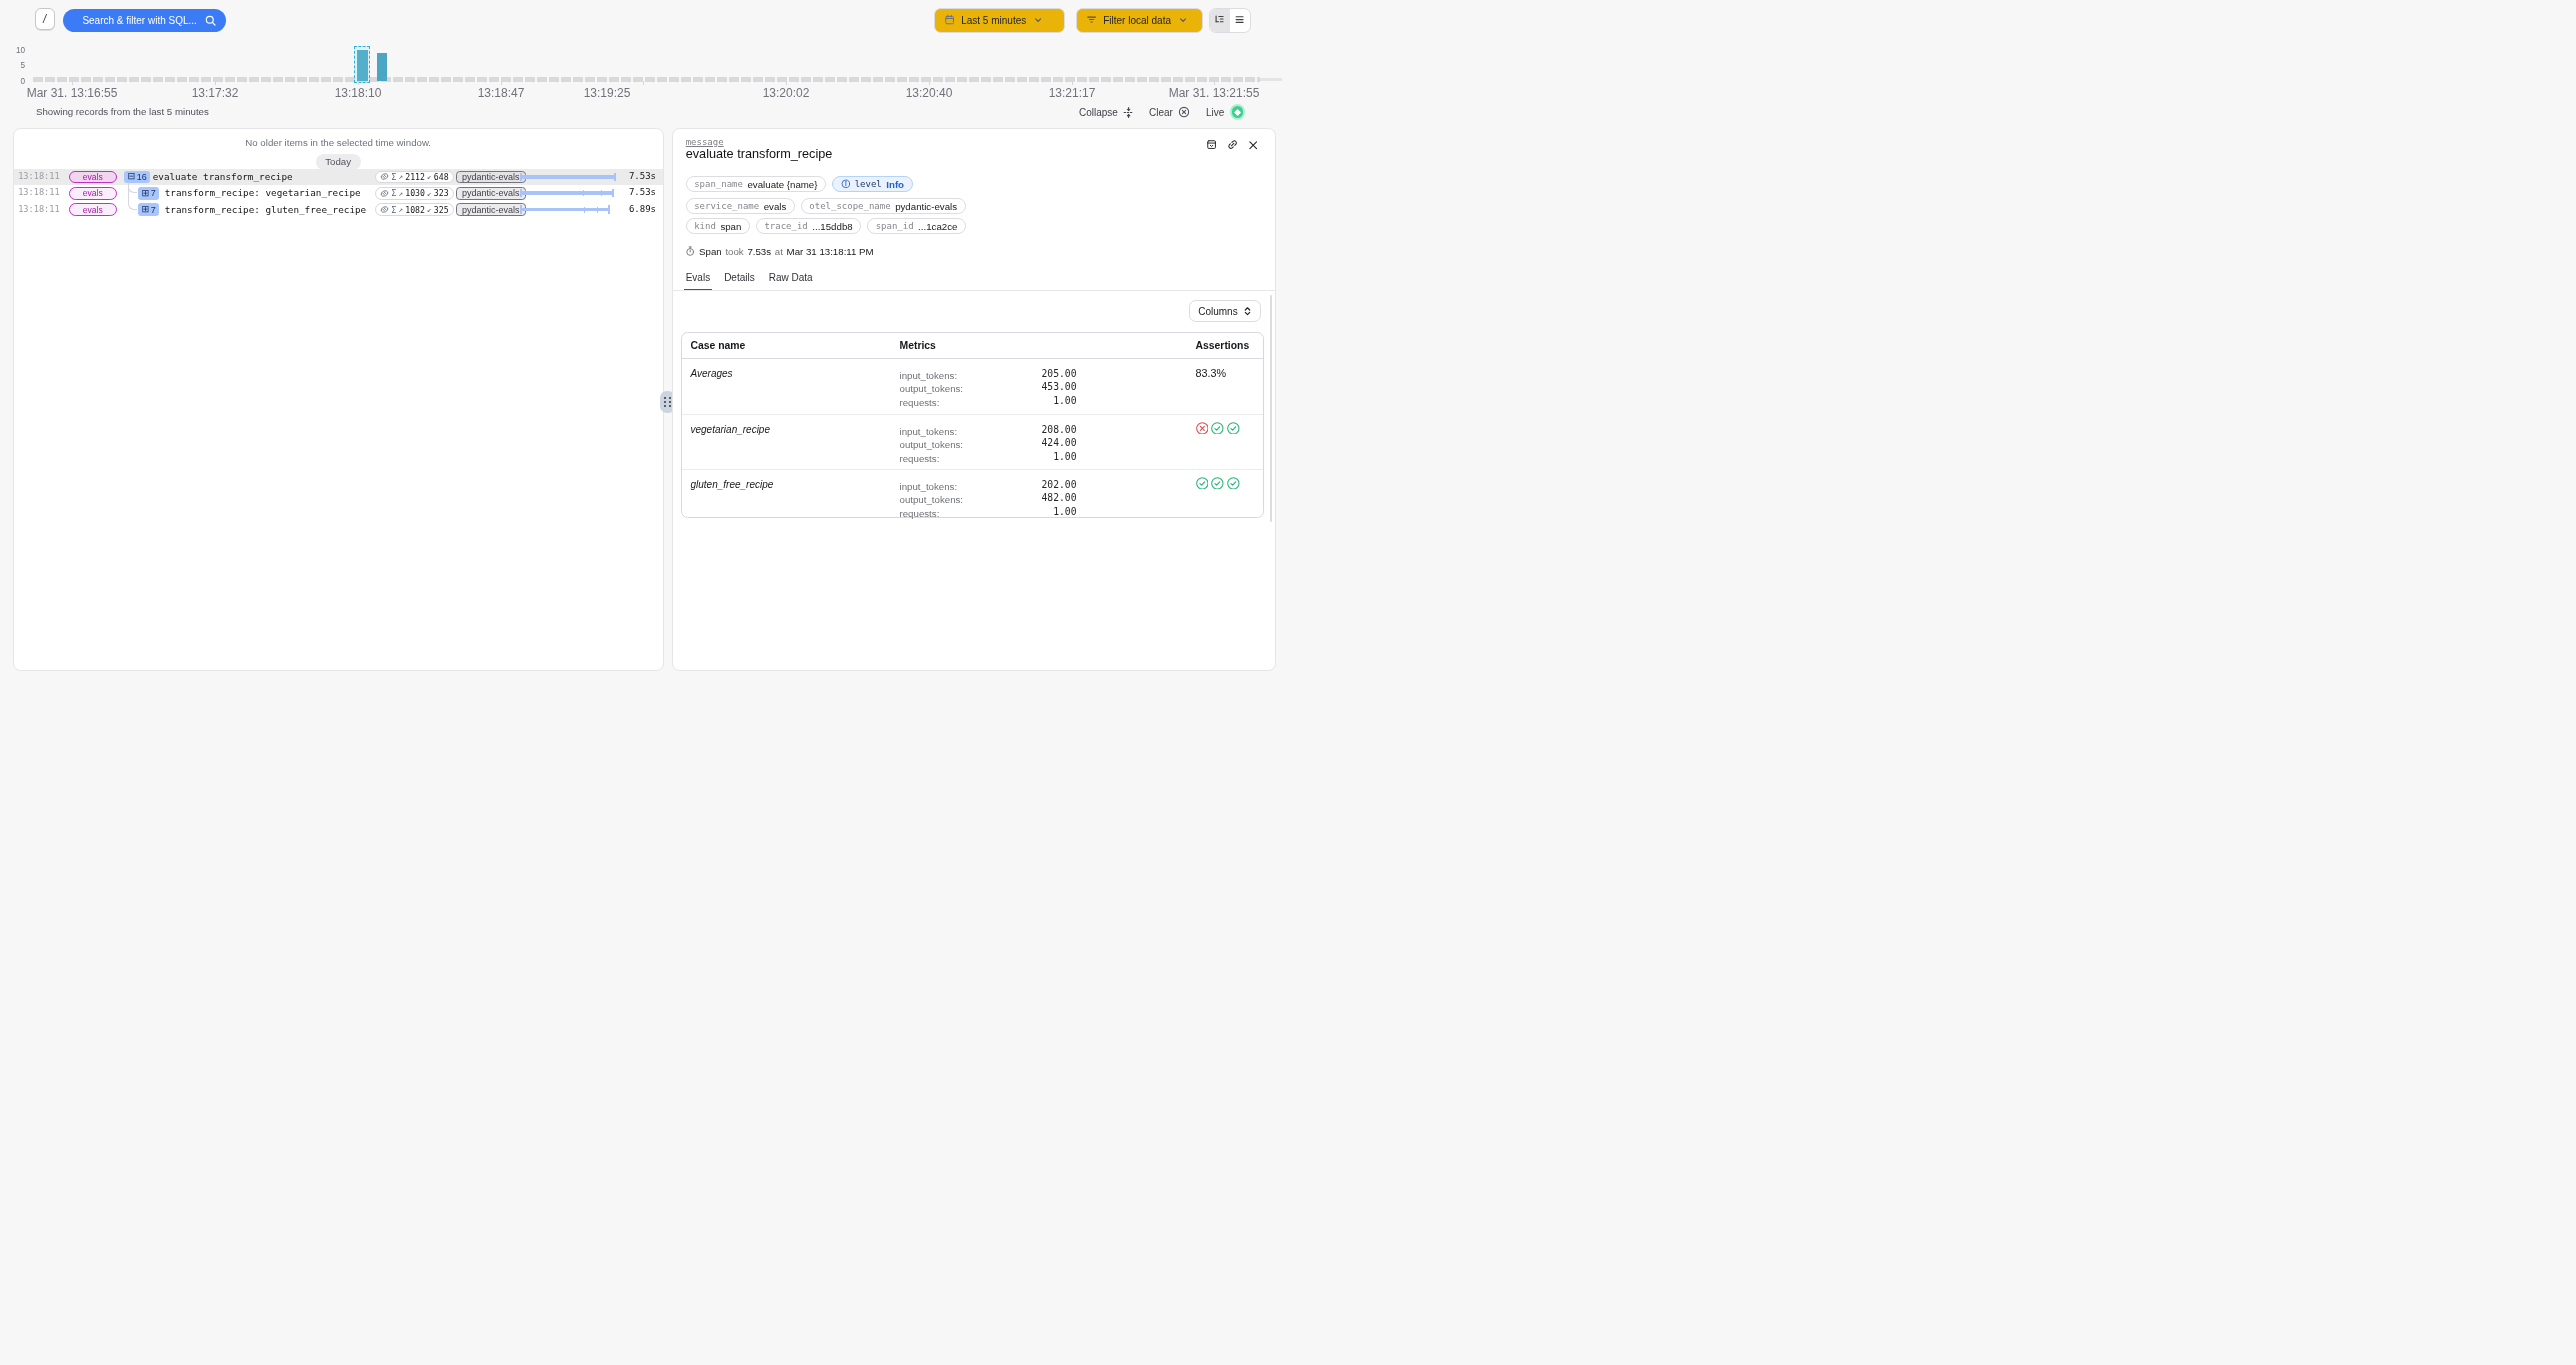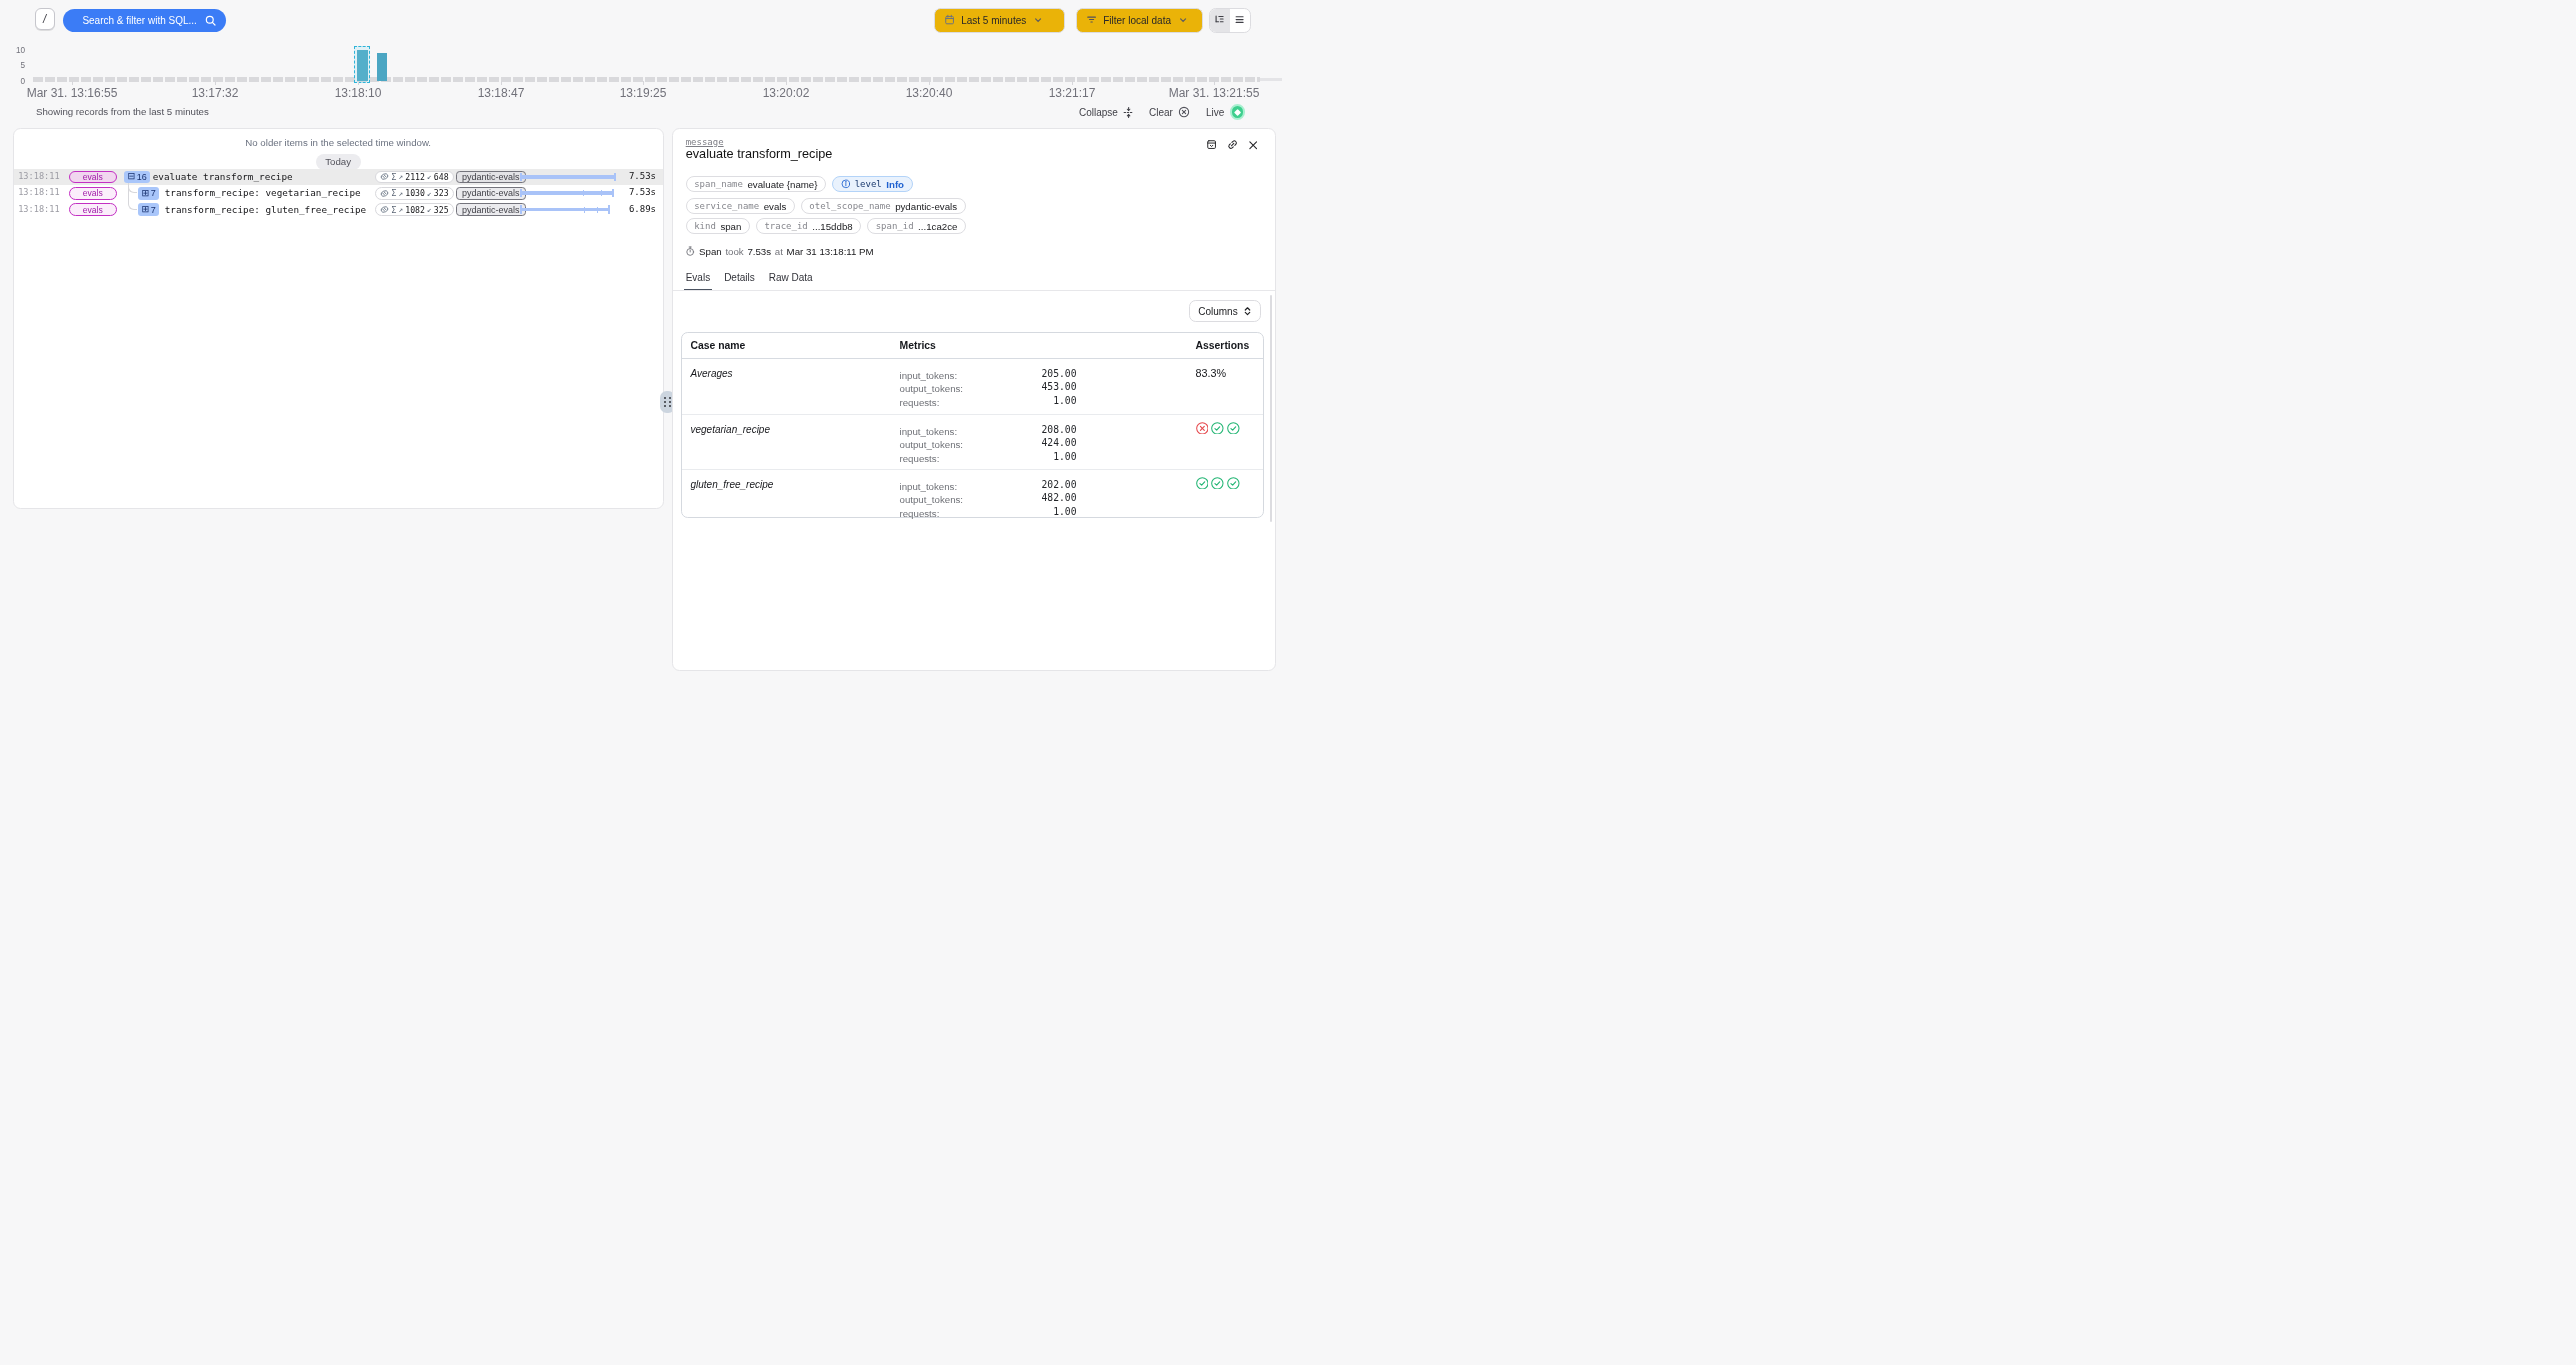--- a/index.html
+++ b/index.html
@@ -38,21 +38,21 @@
   
   .status-row { position:absolute; top:104px; left:0; width:1288px; height:16.4px; font-size:9.7px; }
   .showing { position:absolute; left:36px; top:2.2px; color:#52525b; }
   .act { position:absolute; display:flex; align-items:center; gap:5.2px; color:#3f3f46; background:none; border:none; font-size:10px; top:0; height:16.4px; }
   .act-collapse { left:1079px; } .act-clear { left:1149px; } .act-live { left:1206px; }
   .live-circle { width:15.7px; height:15.7px; border-radius:50%; background:#3ecf8e; border:2.2px solid #a9f0d0;
                  display:flex; align-items:center; justify-content:center; padding:0; }
   .live-diamond { width:5.2px; height:5.2px; background:#fff; transform:rotate(45deg); border-radius:0.7px; }
 
   
-  .lpanel { position:absolute; left:12.7px; top:128px; width:651px; height:381px; background:#fff;
+  .lpanel { position:absolute; left:12.7px; top:128px; width:651px; height:543px; background:#fff;
             border:0.7px solid #e5e5e8; border-radius:7.5px; overflow:hidden; }
   .rpanel { position:absolute; left:672px; top:128px; width:604px; height:543px; background:#fff;
             border:0.7px solid #e5e5e8; border-radius:7.5px; overflow:hidden; }
   .handle { position:absolute; left:660px; top:391px; width:15px; height:22.4px; background:#ccd5df; border-radius:6.7px;
             display:grid; grid-template-columns:repeat(2, 2.2px); gap:2.2px 3px; align-content:center; justify-content:center; }
   .handle i { width:1.9px; height:1.9px; background:#34373d; border-radius:50%; }
 
   
   .notice { margin-top:8.2px; text-align:center; font-size:9.7px; color:#6b7280; }
   .today { margin:6px auto 0; width:fit-content; background:#ececef; border-radius:9.7px; padding:2.2px 9.7px;
@@ -213,21 +213,21 @@
   <i class="xtick" style="left:501px"></i>
   <i class="xtick" style="left:643px"></i>
   <i class="xtick" style="left:786px"></i>
   <i class="xtick" style="left:929px"></i>
   <i class="xtick" style="left:1072px"></i>
   <i class="xtick" style="left:1214px"></i>
   <span class="xlab" style="left:72px">Mar 31. 13:16:55</span>
   <span class="xlab" style="left:215px">13:17:32</span>
   <span class="xlab" style="left:358px">13:18:10</span>
   <span class="xlab" style="left:501px">13:18:47</span>
-  <span class="xlab" style="left:643px">13:19:25</span>
+  <span class="xlab" style="left:607px">13:19:25</span>
   <span class="xlab" style="left:786px">13:20:02</span>
   <span class="xlab" style="left:929px">13:20:40</span>
   <span class="xlab" style="left:1072px">13:21:17</span>
   <span class="xlab" style="left:1214px">Mar 31. 13:21:55</span>
 </div>
 
 <div class="status-row">
   <span class="showing">Showing records from the last 5 minutes</span>
   <button class="act act-collapse">
     <span>Collapse</span>

